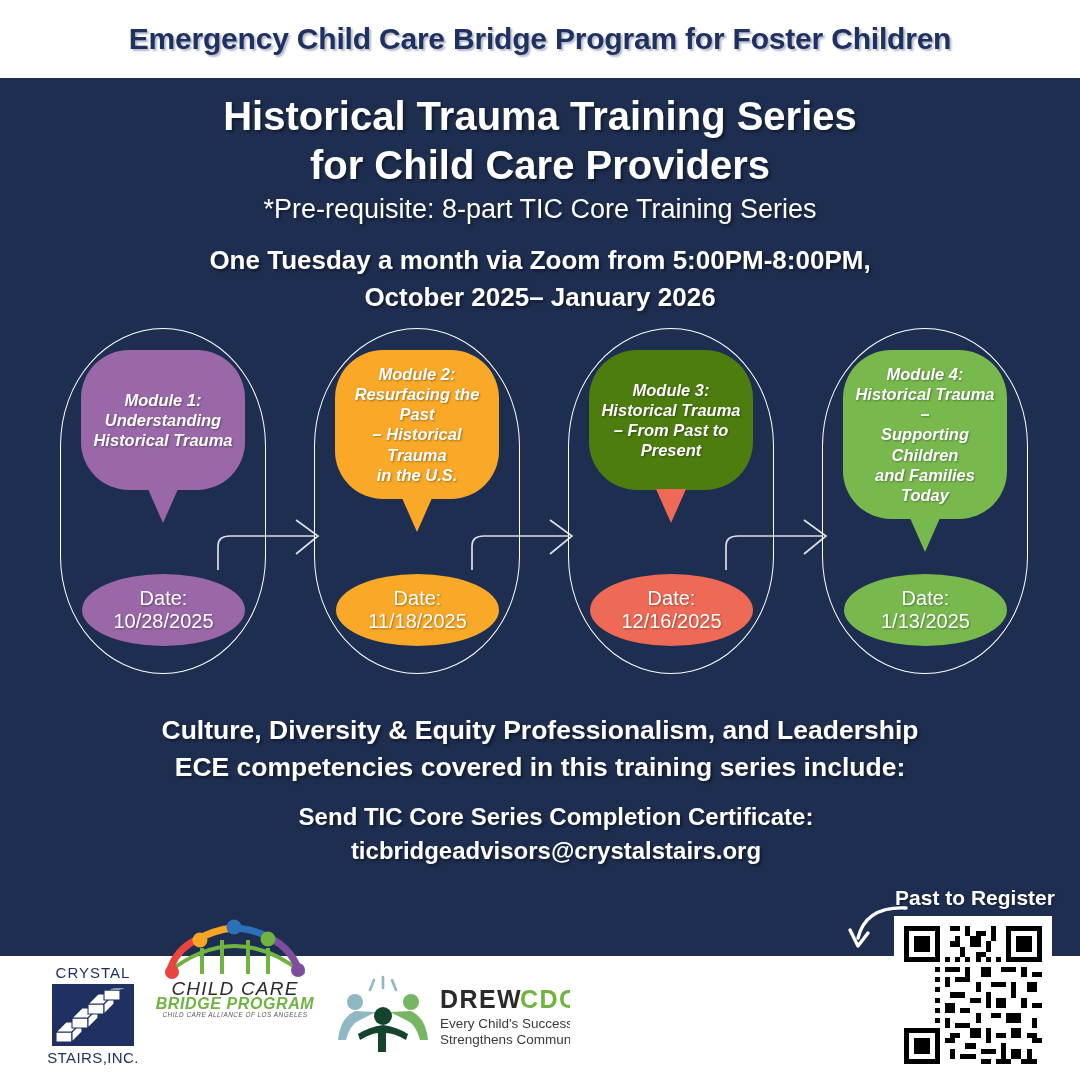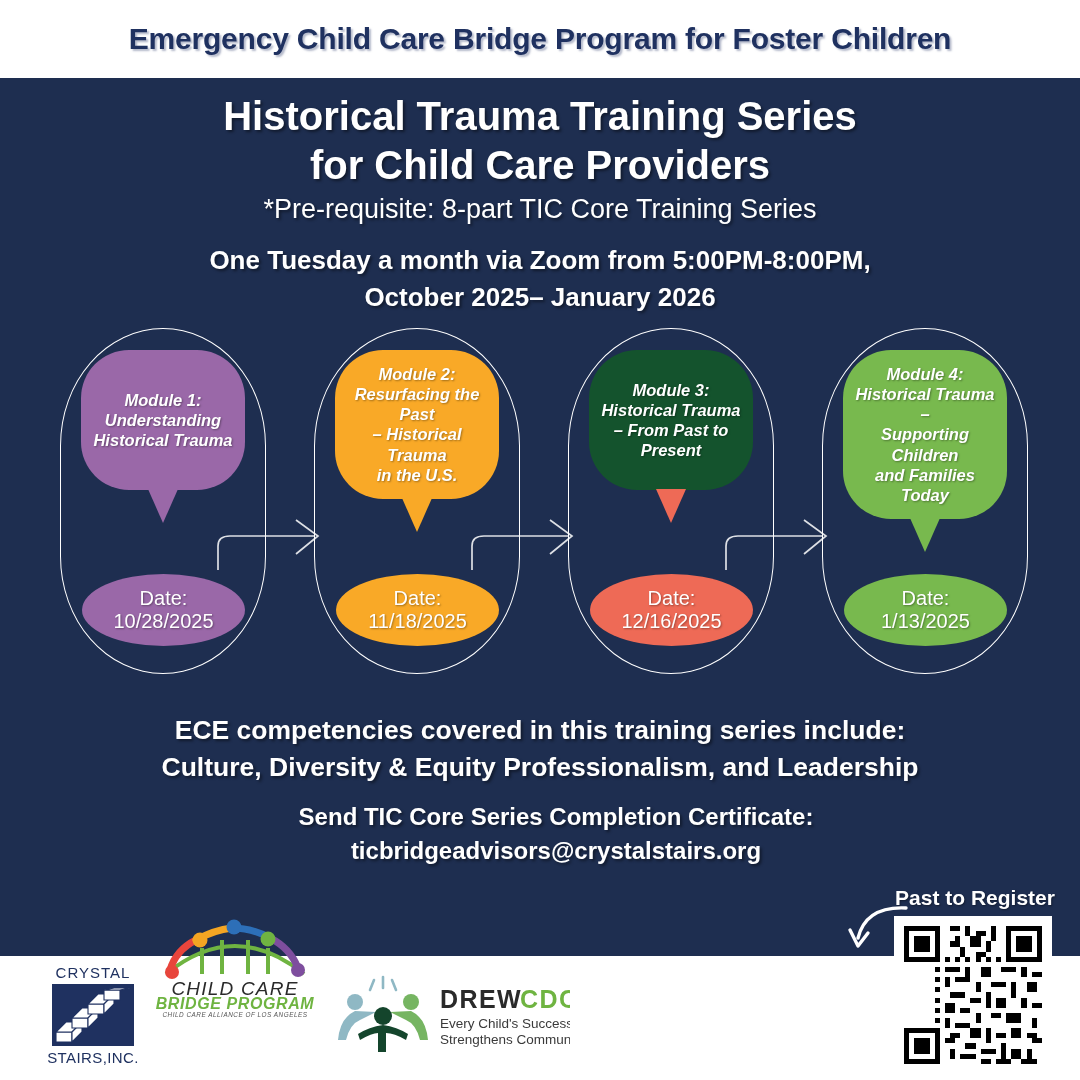--- a/index.html
+++ b/index.html
@@ -202,21 +202,21 @@
         </div>
         <div class="tail" id="tail1" style="color: rgb(249, 169, 39); top: 172px;"></div>
         <div class="date-ellipse" id="de1" style="background: rgb(249, 169, 39); top: 248px;">
           <div class="date-text">Date:
 11/18/2025</div>
         </div>
       </div>
 
       <div class="mod-col c2">
         <div class="capsule"></div>
-        <div class="bubble" id="bub2" style="background: #14532d;">
+        <div class="bubble" id="bub2" style="background: #4d7c0f;">
           <div class="bubble-text">Module 3:
 Historical Trauma
 –  From Past to
 Present</div>
         </div>
         <div class="tail" id="tail2" style="color: rgb(238, 106, 86); top: 163px;"></div>
         <div class="date-ellipse" id="de2" style="background: rgb(238, 106, 86); top: 248px;">
           <div class="date-text">Date:
 12/16/2025</div>
         </div>
@@ -235,22 +235,22 @@
         <div class="tail" id="tail3" style="color: rgb(120, 185, 78); top: 192px;"></div>
         <div class="date-ellipse" id="de3" style="background: rgb(120, 185, 78); top: 248px;">
           <div class="date-text">Date:
 1/13/2025</div>
         </div>
       </div>
 
     </div>
 
     <div class="ece ctr shadowtext">
+      <div>Culture, Diversity &amp; Equity Professionalism, and Leadership</div>
       <div>ECE competencies covered in this training series include:</div>
-      <div>Culture, Diversity &amp; Equity Professionalism, and Leadership</div>
     </div>
 
     <div class="sendcert ctr shadowtext">
       <div>Send TIC Core Series Completion Certificate:</div>
       <div>ticbridgeadvisors@crystalstairs.org</div>
     </div>
 
   </div>
 
   <div class="footer-band"></div>

